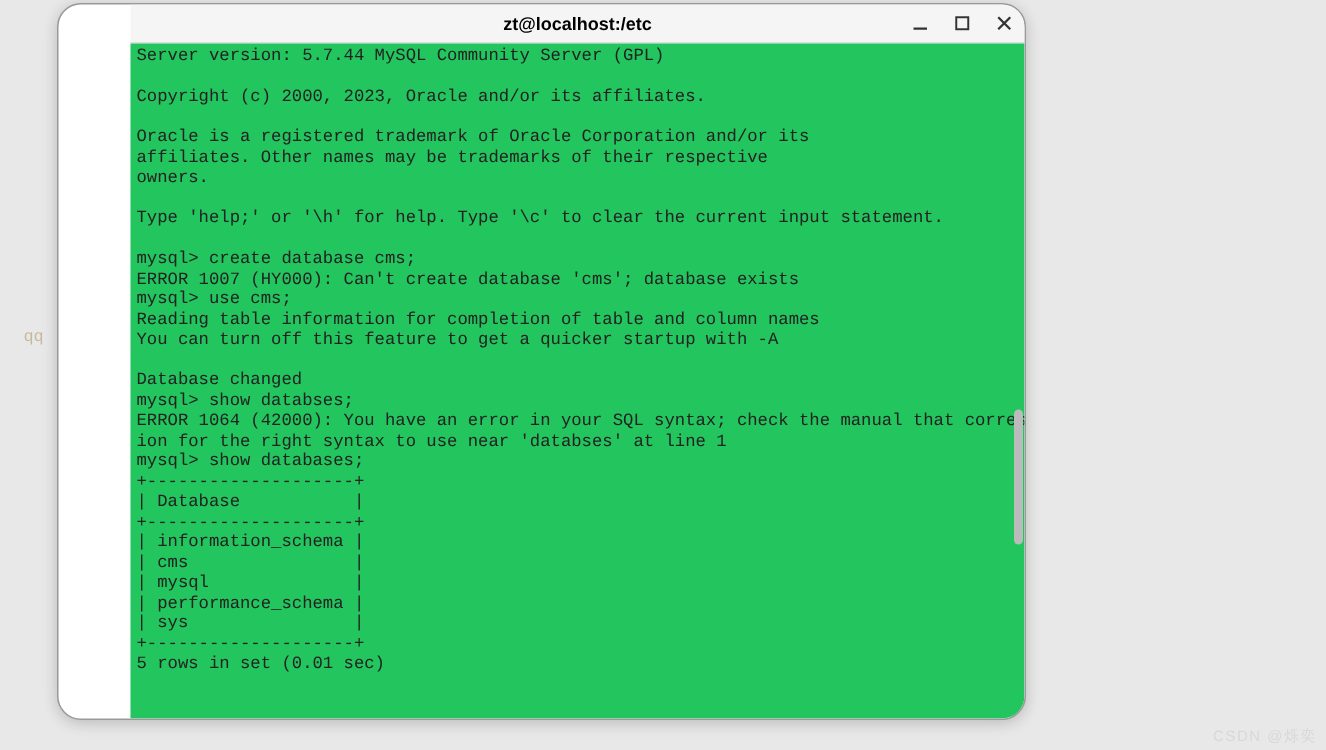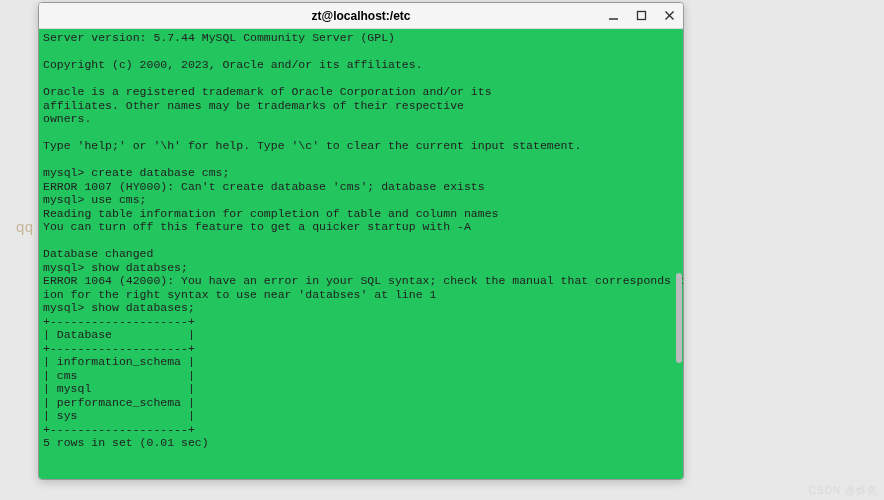--- a/index.html
+++ b/index.html
@@ -12,25 +12,26 @@
       position: relative;
     }
     .window {
       position: absolute;
       left: 38px;
       top: 2px;
       width: 646px;
       height: 478px;
       background: #fff;
       border: 1px solid #999;
-      border-radius: 4px;
+      border-radius: 16px;
       box-shadow: 0 2px 10px rgba(0,0,0,0.2);
       display: flex;
       flex-direction: column;
       overflow: hidden;
+      padding-left: 48px;
     }
     .titlebar {
       height: 26px;
       background: #f5f5f5;
       border-bottom: 1px solid #ddd;
       display: flex;
       align-items: center;
       justify-content: center;
       position: relative;
       font-size: 12px;
@@ -96,21 +97,21 @@
       width: 6px;
       background: #bbb;
       border-radius: 3px;
       top: 220px;
       height: 90px;
     }
     .watermark-left {
       position: absolute;
       left: 16px;
       top: 218px;
-      font-size: 15px;
+      font-size: 11px;
       color: #c9b89b;
       letter-spacing: 0.5px;
     }
     .watermark-br {
       position: absolute;
       right: 6px;
       bottom: 2px;
       font-size: 10px;
       color: #d8d8d8;
       letter-spacing: 1px;

